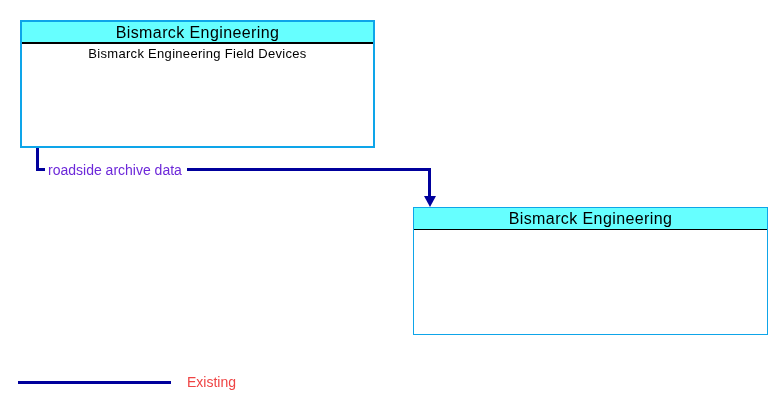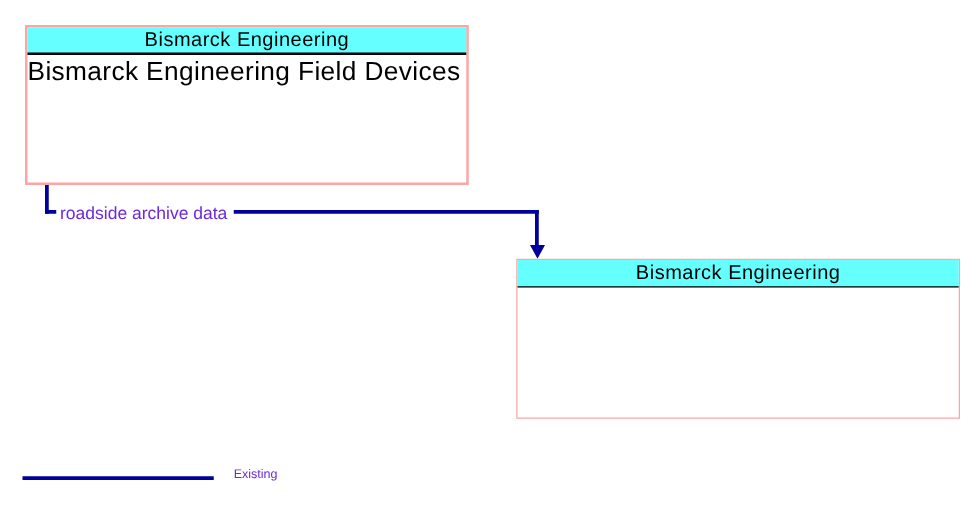--- a/index.html
+++ b/index.html
@@ -11,42 +11,43 @@
     width: 783px;
     height: 412px;
     background: #ffffff;
     overflow: hidden;
   }
 
   
   .entity-box {
     position: absolute;
     background: #ffffff;
-    border: 2px solid #fca5a5;
+    border: 2px solid #0ea5e9;
   }
   .entity-box.thin { border-width: 1px; }
 
   .entity-header {
     width: 100%;
     height: 22px;
     line-height: 21px;
     background: #66FFFF;
     border-bottom: 2px solid #000000;
     text-align: center;
     font-size: 16px;
     letter-spacing: 0.4px;
     color: #000000;
     white-space: nowrap;
     overflow: hidden;
   }
   .entity-box.thin .entity-header { border-bottom-width: 1px; height: 22px; }
 
   .entity-body {
     width: 100%;
-    font-size: 21px;
+    text-align: center;
+    font-size: 13px;
     letter-spacing: 0.3px;
     color: #000000;
     padding-top: 2px;
     white-space: nowrap;
     overflow: hidden;
   }
 
   #box-field-devices { left: 20px; top: 20px; width: 355px; height: 128px; }
   #box-data-archival { left: 413px; top: 207px; width: 355px; height: 128px; }
 
@@ -78,22 +79,22 @@
   
   .legend-line {
     position: absolute;
     left: 18px; top: 381px;
     width: 153px; height: 3px;
     background: #00009C;
   }
   .legend-label {
     position: absolute;
     left: 187px; top: 374px;
-    font-size: 10px;
-    color: #6d28d9;
+    font-size: 14px;
+    color: #ef4444;
     white-space: nowrap;
   }
 </style>
 </head>
 <body>
 
 <div class="canvas">
 
   <div class="entity-box" id="box-field-devices">
     <div class="entity-header">Bismarck Engineering</div>

